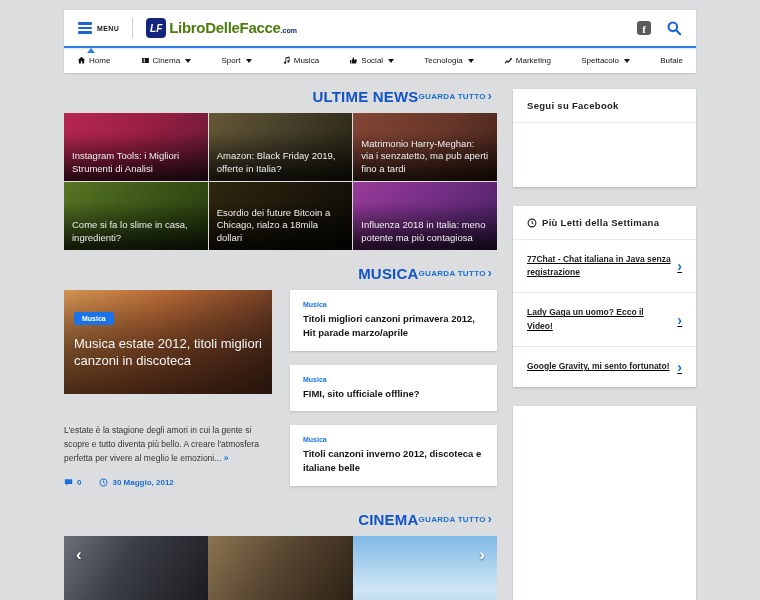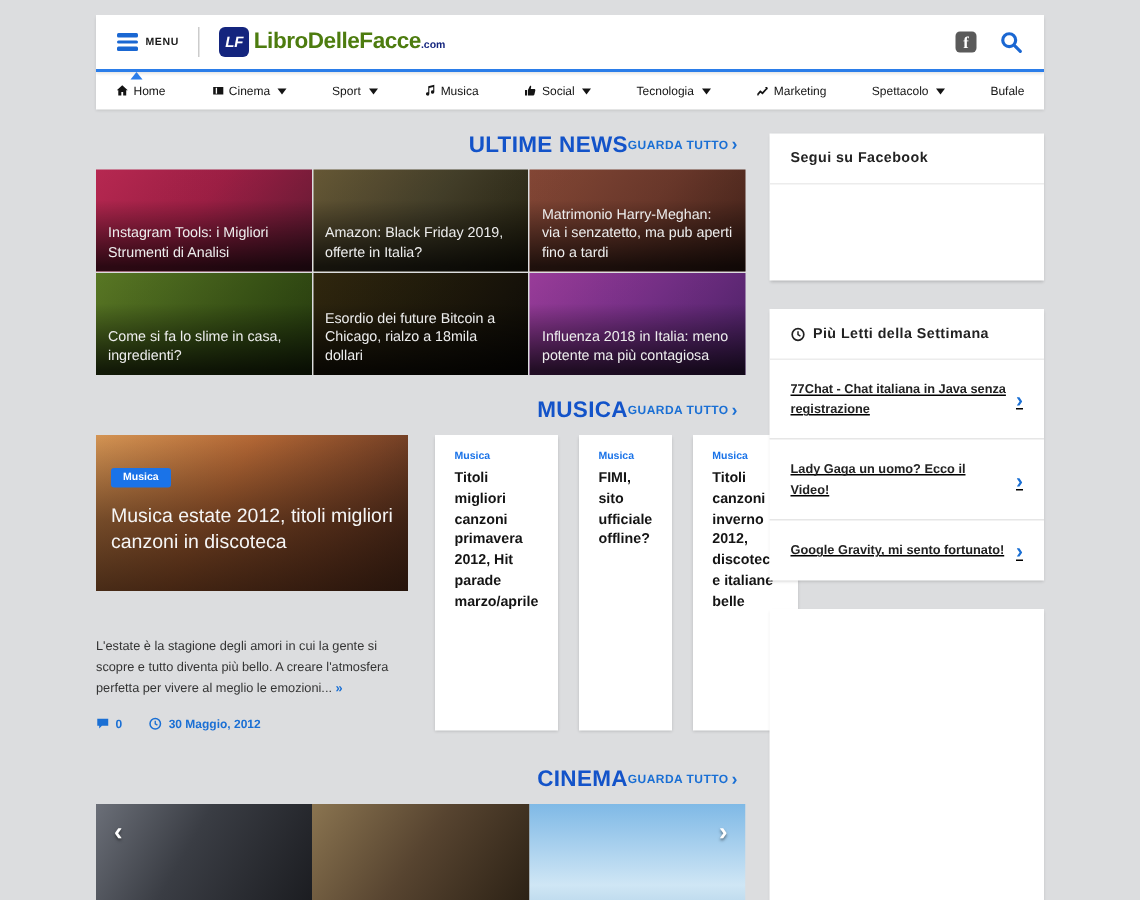--- a/index.html
+++ b/index.html
@@ -84,21 +84,21 @@
   .feat-img { position:relative; height:104px; background:linear-gradient(120deg,#e8a35c 0%,#c4713a 40%,#84492a 75%,#4e2c1c 100%); overflow:hidden; }
   .feat-shade { position:absolute; inset:0; background:linear-gradient(180deg,rgba(35,18,10,.1) 0%,rgba(30,15,8,.55) 55%,rgba(25,12,6,.75) 100%); }
   .cat-badge { position:absolute; left:10px; top:22px; background:#1a73e8; color:#fff; font-size:7px; font-weight:bold; padding:3px 8px; border-radius:2px; }
   .feat-title { position:absolute; left:10px; right:8px; top:46px; color:#f5f5f5; font-size:13px; line-height:1.3; font-weight:normal; }
   .feat-excerpt { margin-top:29px; font-size:8.5px; line-height:1.65; color:#333; }
   .read-more { color:#1a6fd4; font-weight:bold; cursor:pointer; }
   .feat-meta { margin-top:13px; display:flex; gap:18px; align-items:center; color:#1a6fd4; font-size:8px; font-weight:bold; }
   .meta-item { display:flex; align-items:center; gap:4px; }
   .meta-item svg { width:9px; height:9px; }
 
-  .mus-list { flex:1; display:flex; flex-direction:row; gap:14px; }
+  .mus-list { flex:1; display:flex; flex-direction:column; gap:14px; }
   .mus-card { background:#fff; box-shadow:0 1px 2px rgba(0,0,0,.15); padding:11px 13px; cursor:pointer; }
   .mus-cat { color:#1a73e8; font-size:7px; font-weight:bold; margin-bottom:4px; }
   .mus-title { font-size:9.5px; font-weight:bold; color:#141414; line-height:1.45; }
 
   
   .cinema-head { margin-top:24px; }
   .carousel { position:relative; display:flex; height:90px; overflow:hidden; }
   .slide { flex:1; }
   .sl1 { background:linear-gradient(120deg,#6b6f78 0%,#3a3d44 40%,#17181c 100%); }
   .sl2 { background:linear-gradient(125deg,#8a7450 0%,#574430 45%,#241b10 100%); }

